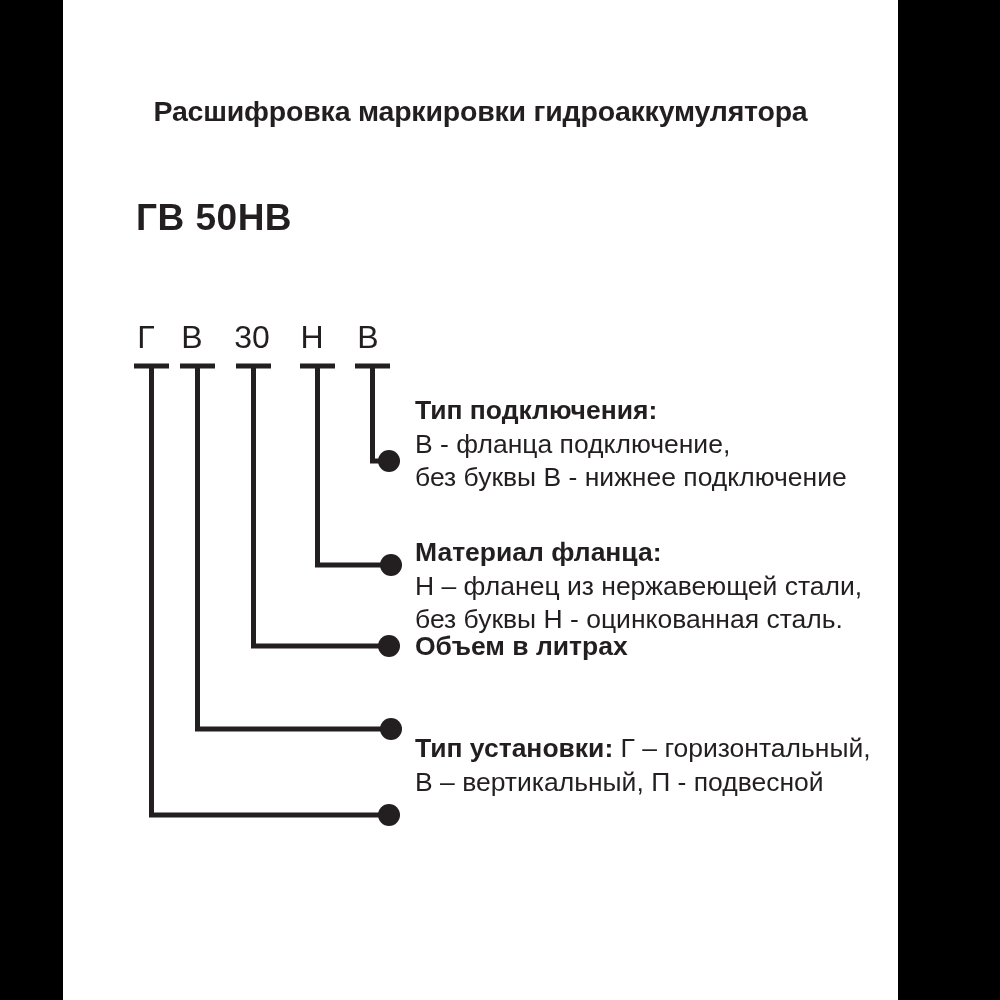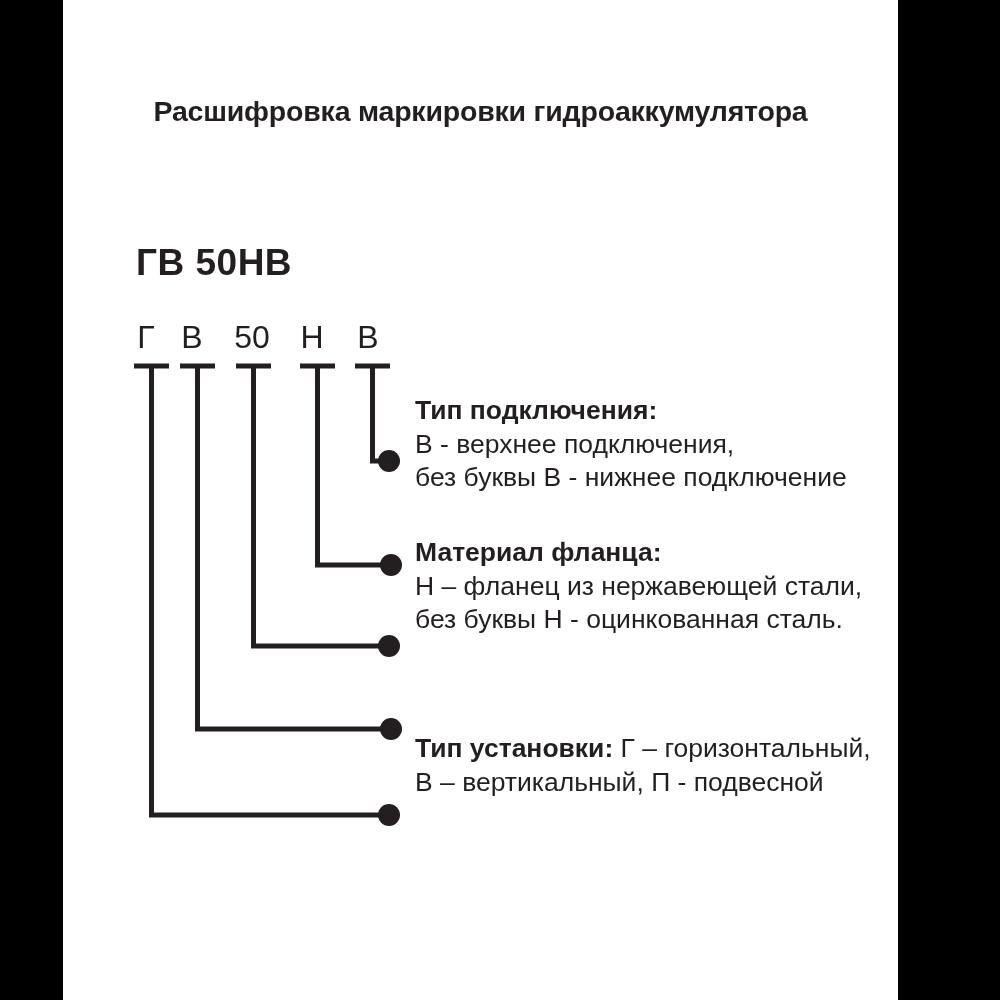--- a/index.html
+++ b/index.html
@@ -46,21 +46,20 @@
   }
   #code {
     position: absolute;
     left: 73px;
     top: 197px;
     font-size: 37px;
     font-weight: bold;
     letter-spacing: 0.5px;
     color: #231f20;
     white-space: nowrap;
-    margin-top: 45px;
   }
 
   
   .letter {
     position: absolute;
     top: 318px;
     font-size: 32px;
     font-weight: normal;
     color: #231f20;
     text-align: center;
@@ -100,21 +99,21 @@
 
 <div id="figure">
   <div id="canvas">
 
     <div id="title">Расшифровка маркировки гидроаккумулятора</div>
 
     <div id="code">ГВ 50НВ</div>
 
     <div class="letter" style="left:70px;  width:26px;">Г</div>
     <div class="letter" style="left:116px; width:26px;">В</div>
-    <div class="letter" style="left:168px; width:42px;">50</div>
+    <div class="letter" style="left:168px; width:42px;">30</div>
     <div class="letter" style="left:236px; width:26px;">Н</div>
     <div class="letter" style="left:292px; width:26px;">В</div>
 
     <svg id="leaders" viewBox="0 0 835 1000" width="835" height="1000">
       <g fill="none" stroke="#231f20" stroke-width="5" stroke-linecap="butt">
 
         <line x1="71" y1="366" x2="106" y2="366"></line>
         <line x1="117" y1="366" x2="152" y2="366"></line>
         <line x1="173" y1="366" x2="208" y2="366"></line>
         <line x1="237" y1="366" x2="272" y2="366"></line>
@@ -134,30 +133,33 @@
         <circle cx="326" cy="461" r="11"></circle>
         <circle cx="328" cy="565" r="11"></circle>
         <circle cx="326" cy="646" r="11"></circle>
         <circle cx="328" cy="729" r="11"></circle>
         <circle cx="326" cy="815" r="11"></circle>
       </g>
     </svg>
 
     <div class="callout" style="top:394px;">
       <span class="line hd">Тип подключения:</span>
-      <span class="line body">В - верхнее подключения,</span>
+      <span class="line body">В - фланца подключение,</span>
       <span class="line body">без буквы В - нижнее подключение</span>
     </div>
 
     <div class="callout" style="top:536px;">
       <span class="line hd">Материал фланца:</span>
       <span class="line body">Н – фланец из нержавеющей стали,</span>
       <span class="line body">без буквы Н - оцинкованная сталь.</span>
     </div>
 
+    <div class="callout" style="top:630px;">
+      <span class="line hd">Объем в литрах</span>
+    </div>
 
     <div class="callout" style="top:732px;">
       <span class="inline-line">
         <span class="hd">Тип установки:</span><span class="body"> Г – горизонтальный,</span>
       </span>
       <span class="line body">В – вертикальный, П - подвесной</span>
     </div>
 
     <div class="callout" style="top:784px;">
     </div>

